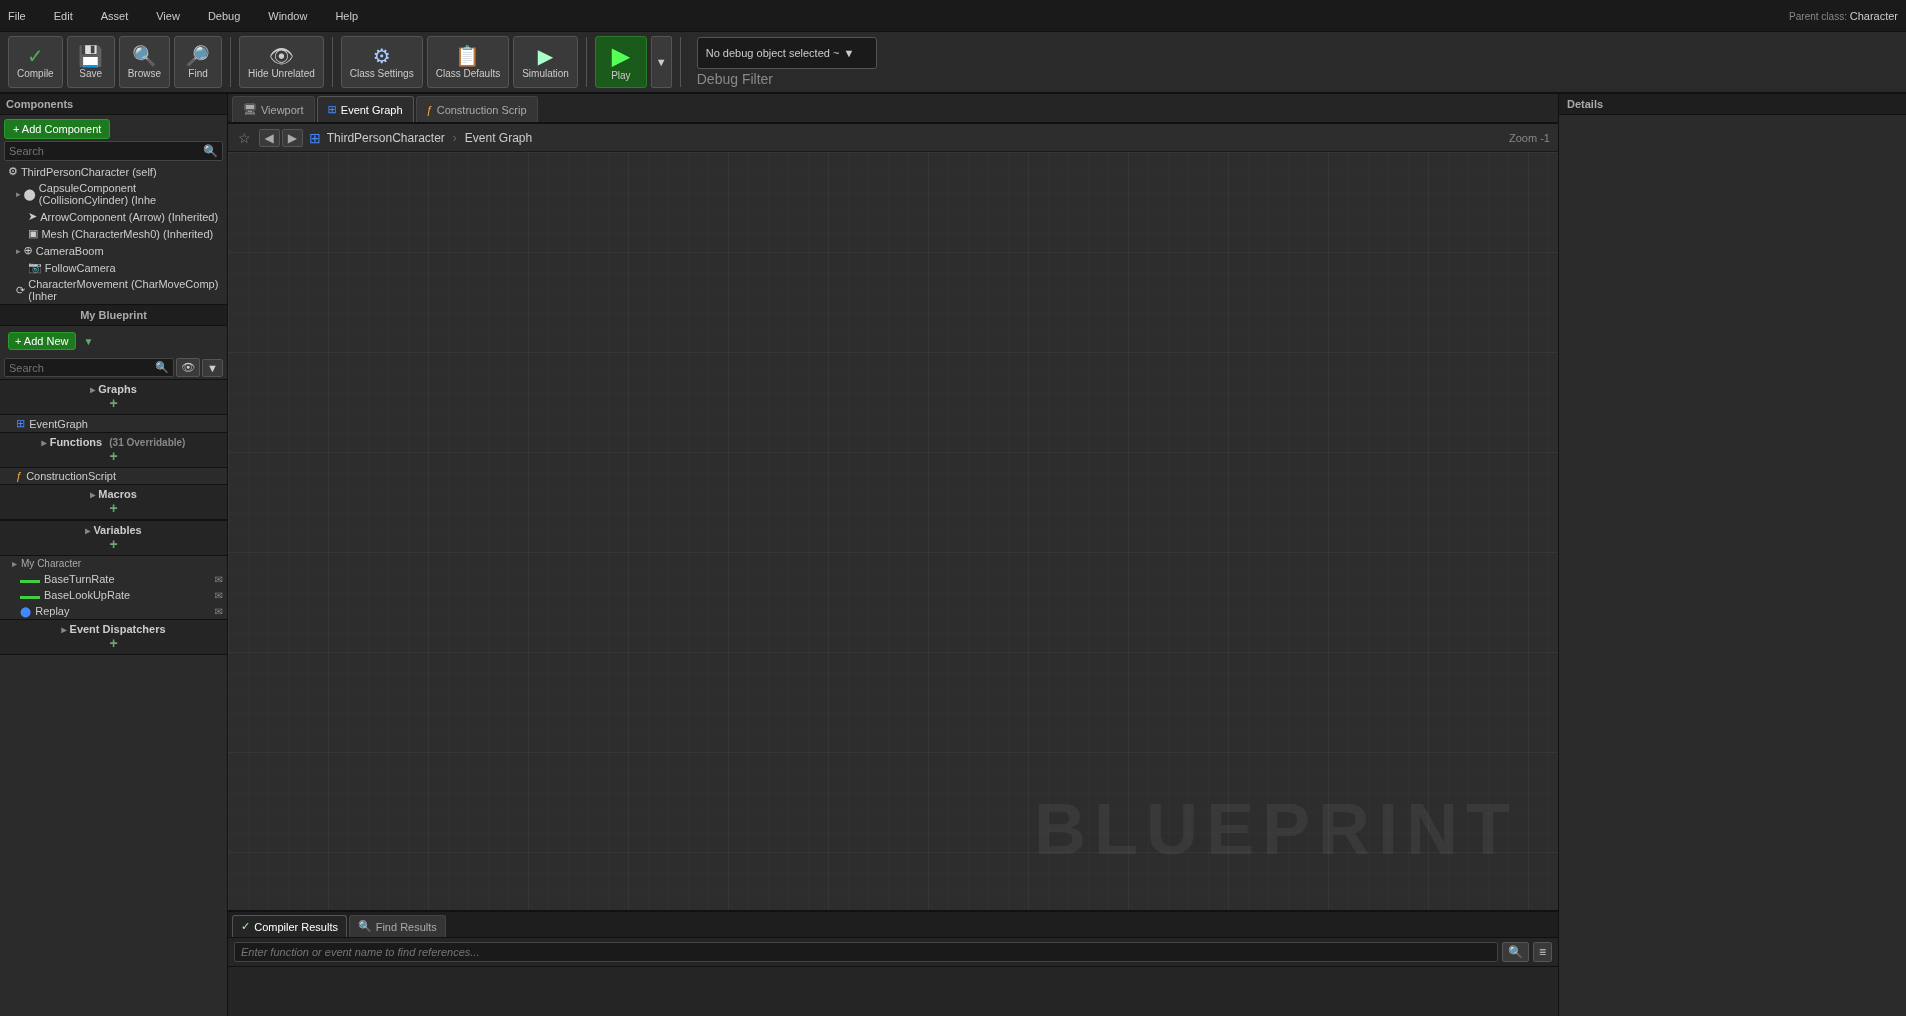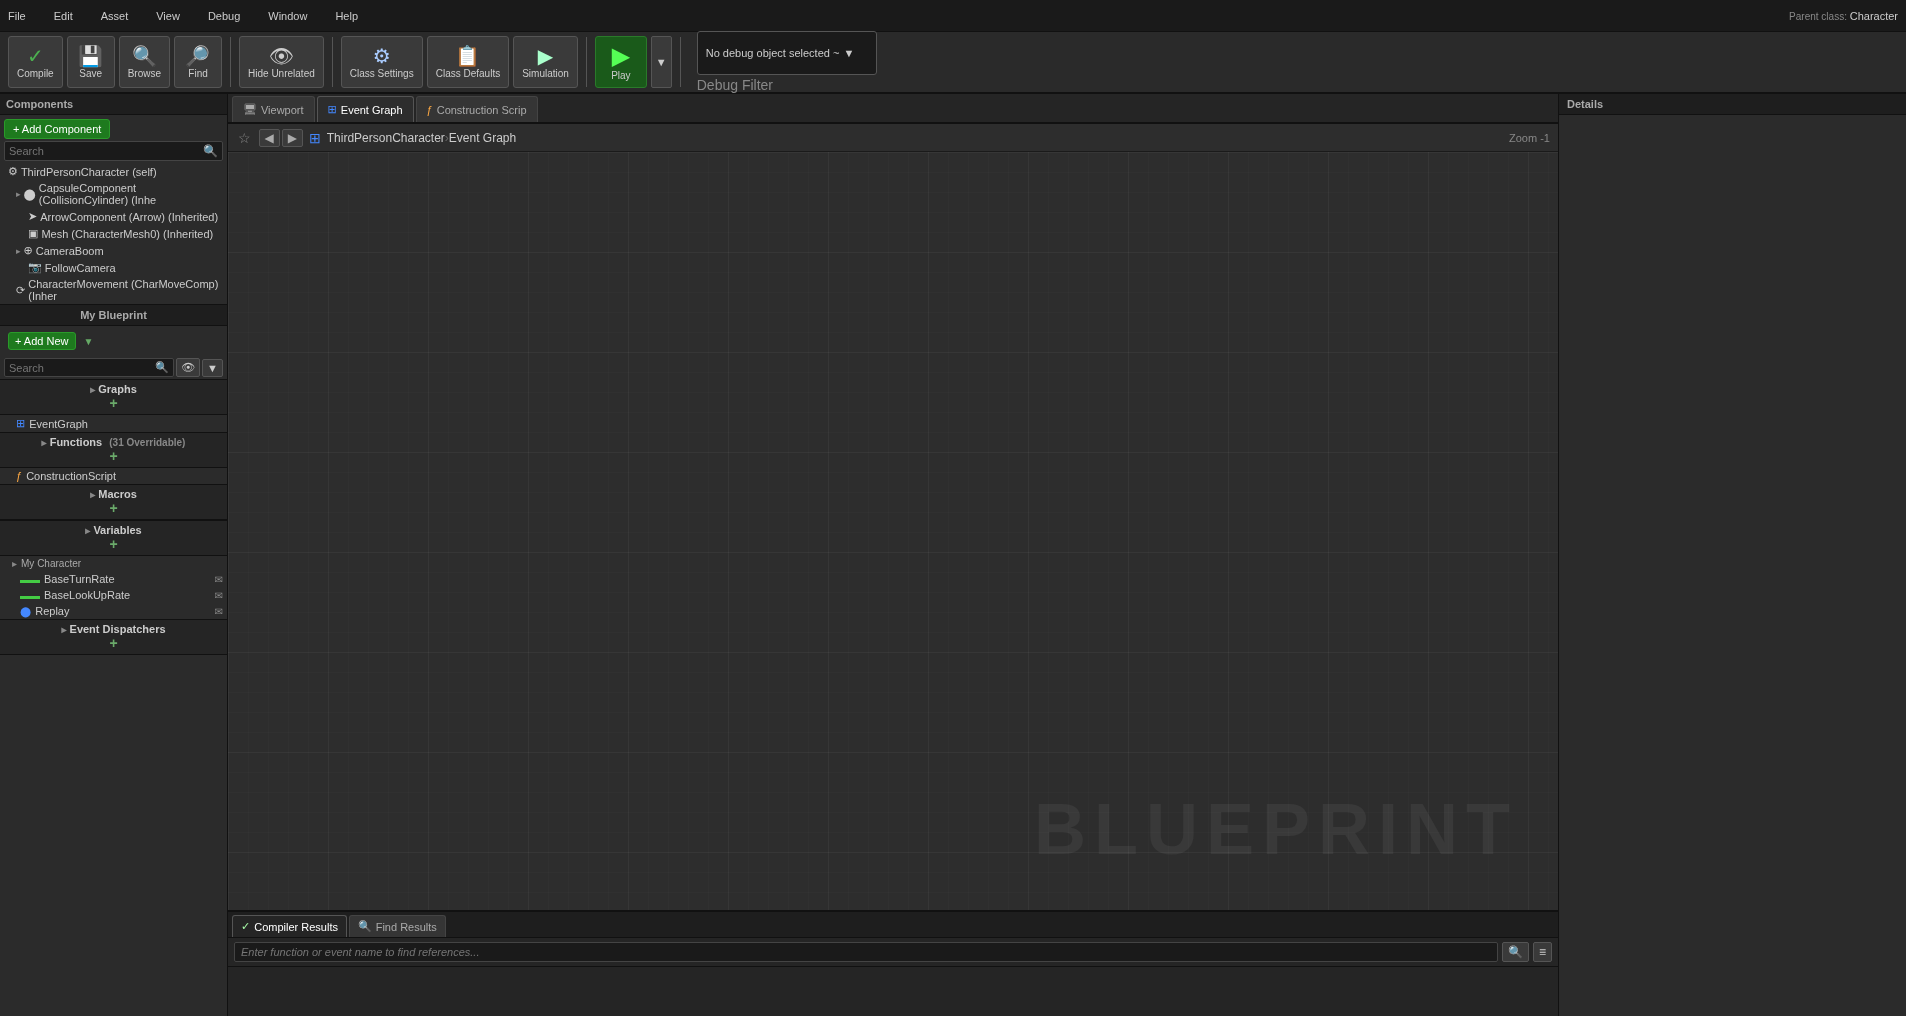--- a/index.html
+++ b/index.html
@@ -86,21 +86,21 @@
       flex-direction: column;
       align-items: flex-start;
       margin-left: 8px;
     }
     .debug-dropdown {
       display: flex;
       align-items: center;
       background: #1a1a1a;
       border: 1px solid #555;
       border-radius: 3px;
-      padding: 15px 8px;
+      padding: 9px 8px;
       cursor: pointer;
       color: #ccc;
       font-size: 11px;
       gap: 4px;
       min-width: 180px;
     }
     .debug-label {
       color: #888;
       font-size: 14px;
       margin-top: 2px;
@@ -347,21 +347,21 @@
       background: none;
       border: none;
       color: #888;
       cursor: pointer;
       font-size: 14px;
       padding: 0 2px;
     }
     .breadcrumb-path {
       display: flex;
       align-items: center;
-      gap: 0;
+      gap: 8px;
       color: #ccc;
       font-size: 12px;
     }
     .breadcrumb-sep { color: #666; }
     .zoom-label {
       color: #888;
       font-size: 11px;
     }
 
     

